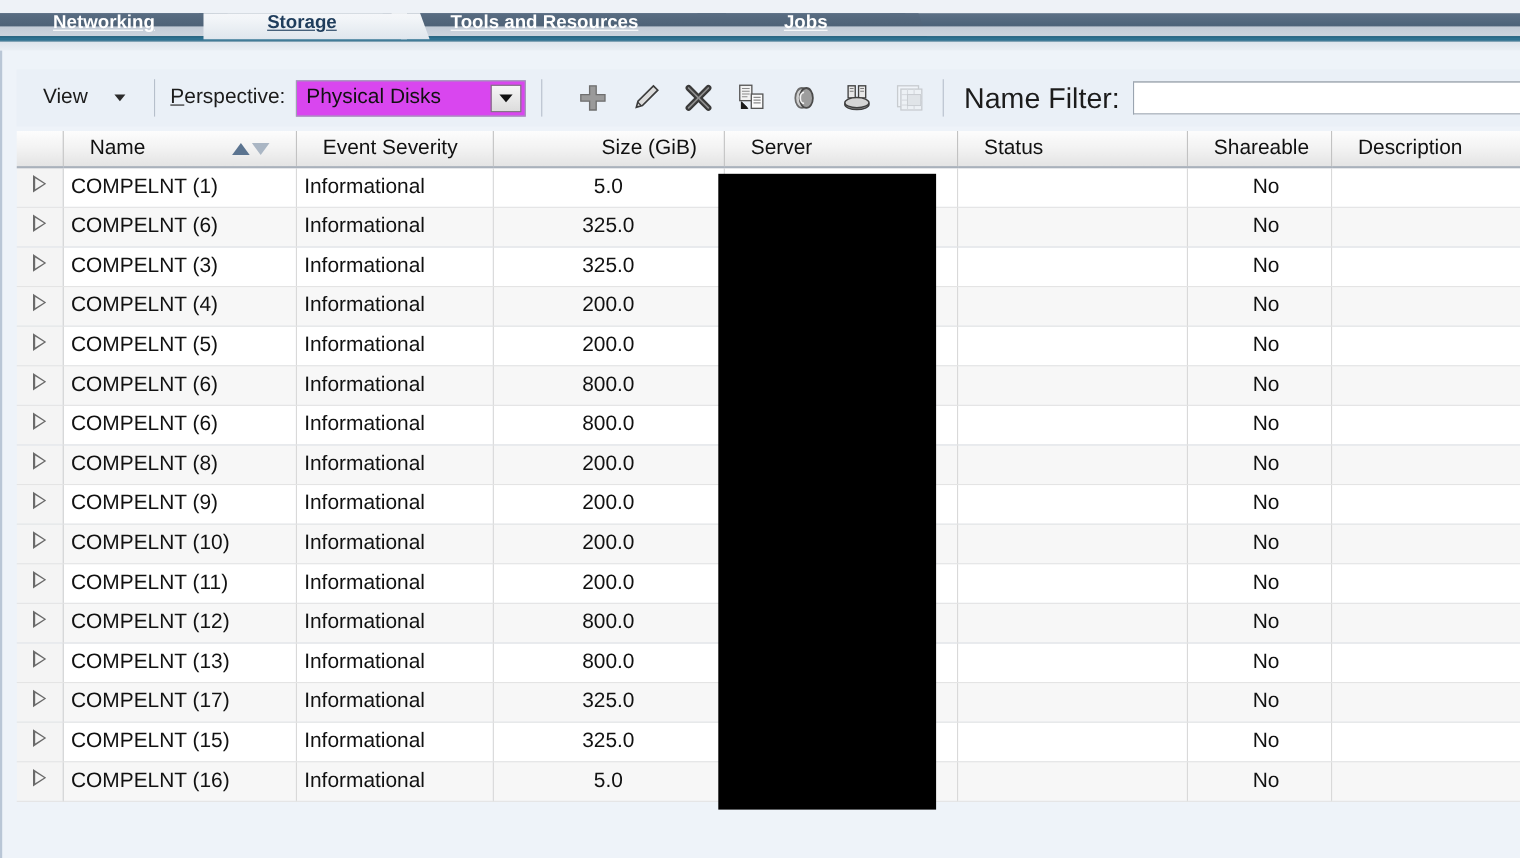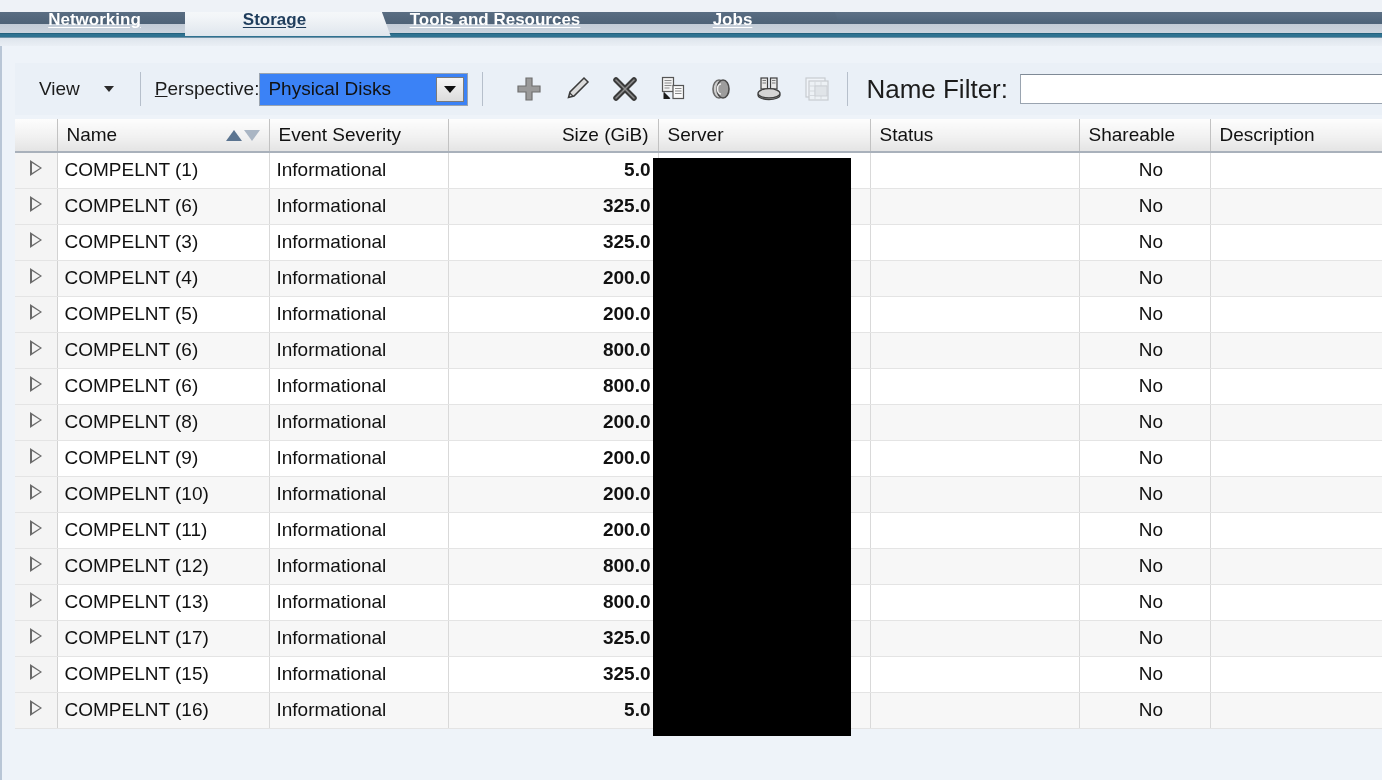--- a/index.html
+++ b/index.html
@@ -127,24 +127,24 @@
     margin: 0 14px;
   }
   .tb-persp-label {
     font-size: 19px;
     color: #1c1c1c;
     white-space: nowrap;
   }
   .tb-persp-label .mn { text-decoration: underline; }
 
   .combo {
-    margin-left: 0;
+    margin-left: 10px;
     width: 209px;
     height: 33px;
-    background: #3b82f6;
+    background: #d946ef;
     border: 1px solid #9aa4b0;
     box-sizing: border-box;
     display: flex;
     align-items: center;
     justify-content: space-between;
     padding-left: 8px;
     cursor: default;
   }
   .combo-text {
     font-size: 19px;
@@ -222,21 +222,21 @@
     color: #111;
   }
   .grid th {
     height: 33px;
     background: linear-gradient(to bottom, #fdfdfd 0%, #f1f1f1 55%, #e4e4e4 100%);
     border-right: 1px solid #c2c2c2;
     border-bottom: 2px solid #a9b1bb;
     font-weight: normal;
     font-size: 19px;
     color: #111;
-    padding: 0 9px;
+    padding: 0 24px;
     text-align: left;
     white-space: nowrap;
     box-sizing: border-box;
   }
   .grid th.num { text-align: right; }
   .grid th.exp { padding: 0; border-right: 1px solid #c2c2c2; }
 
   .th-inner {
     display: flex;
     align-items: center;
@@ -261,21 +261,21 @@
     height: 36px;
     border-right: 1px solid #d9d9d9;
     border-bottom: 1px solid #e4e4e4;
     padding: 0 7px;
     white-space: nowrap;
     overflow: hidden;
     box-sizing: border-box;
     font-size: 19px;
     color: #111;
   }
-  .grid td.num { text-align: right; font-weight: bold; }
+  .grid td.num { text-align: center; }
   .grid td.ctr { text-align: center; padding-left: 20px; }
   .grid td.exp {
     padding: 0;
     text-align: center;
     background: #f4f4f4;
     border-right: 1px solid #d2d2d2;
   }
   .grid tbody tr.odd  td { background: #ffffff; }
   .grid tbody tr.even td { background: #f7f7f7; }
   .grid tbody tr.odd  td.exp,

